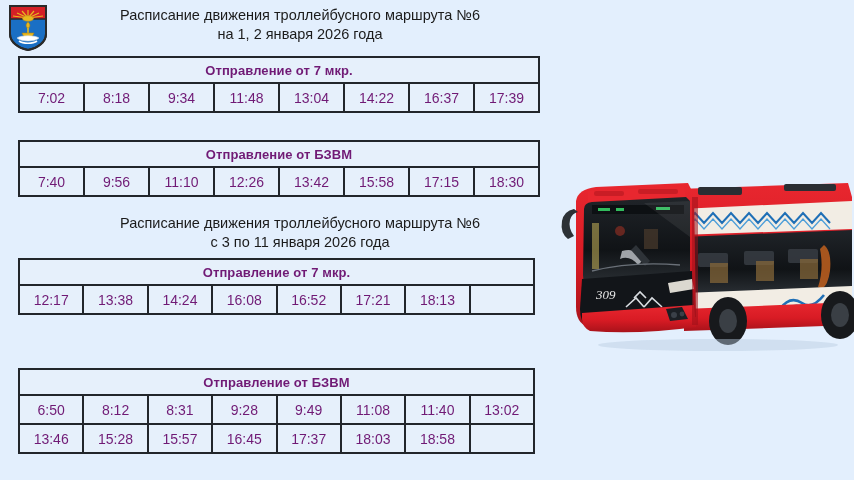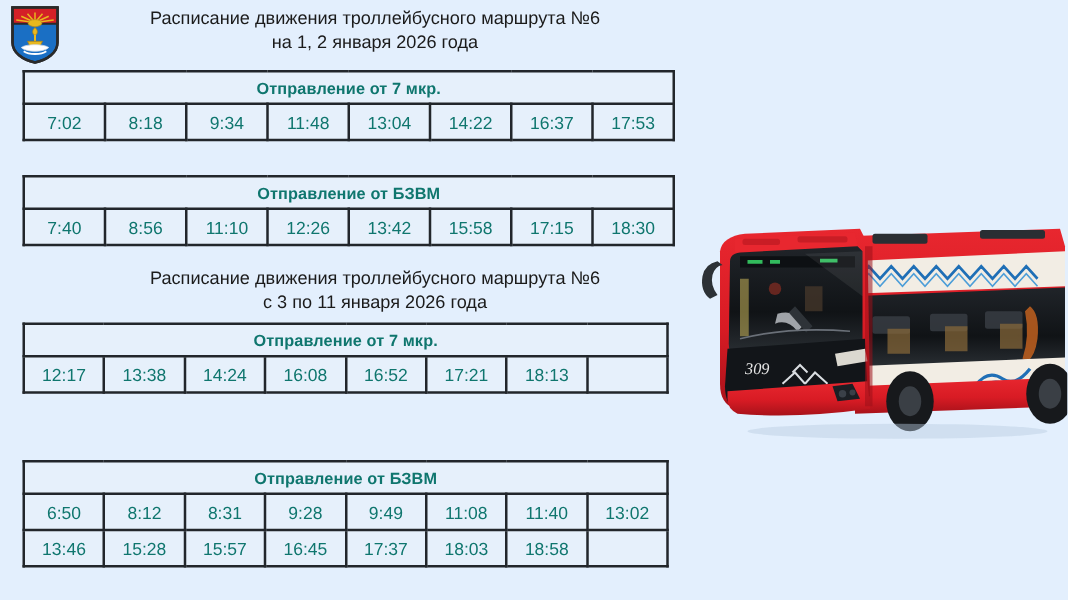--- a/index.html
+++ b/index.html
@@ -49,21 +49,21 @@
   .sched-table {
     position: absolute;
     border-collapse: collapse;
     background: #e3effd;
     table-layout: fixed;
   }
   .sched-table td, .sched-table th {
     border: 2px solid #22262b;
     background: #e6f0fb;
     text-align: center;
-    color: #0f766e;
+    color: #701a75;
     font-family: "Liberation Sans", sans-serif;
     padding: 0;
   }
   .sched-table th {
     font-size: 13px;
     font-weight: bold;
     height: 24px;
     letter-spacing: 0.1px;
   }
   .sched-table td {
@@ -138,34 +138,34 @@
       </thead>
       <tbody>
         <tr>
           <td style="width: 12.5%;">7:02</td>
           <td style="width: 12.5%;">8:18</td>
           <td style="width: 12.5%;">9:34</td>
           <td style="width: 12.5%;">11:48</td>
           <td style="width: 12.5%;">13:04</td>
           <td style="width: 12.5%;">14:22</td>
           <td style="width: 12.5%;">16:37</td>
-          <td style="width: 12.5%;">17:53</td>
+          <td style="width: 12.5%;">17:39</td>
         </tr>
       </tbody>
     </table>
   <table class="sched-table" id="table-a2">
       <thead>
         <tr>
           <th colspan="8">Отправление от БЗВМ</th>
         </tr>
       </thead>
       <tbody>
         <tr>
           <td style="width: 12.5%;">7:40</td>
-          <td style="width: 12.5%;">8:56</td>
+          <td style="width: 12.5%;">9:56</td>
           <td style="width: 12.5%;">11:10</td>
           <td style="width: 12.5%;">12:26</td>
           <td style="width: 12.5%;">13:42</td>
           <td style="width: 12.5%;">15:58</td>
           <td style="width: 12.5%;">17:15</td>
           <td style="width: 12.5%;">18:30</td>
         </tr>
       </tbody>
     </table>
   <table class="sched-table" id="table-b1">

